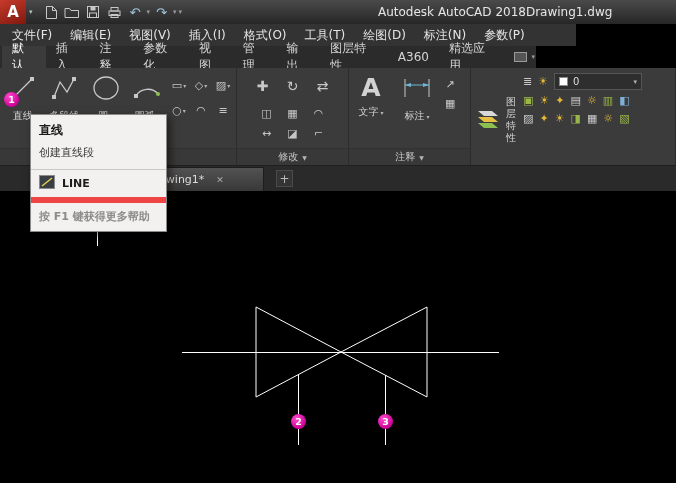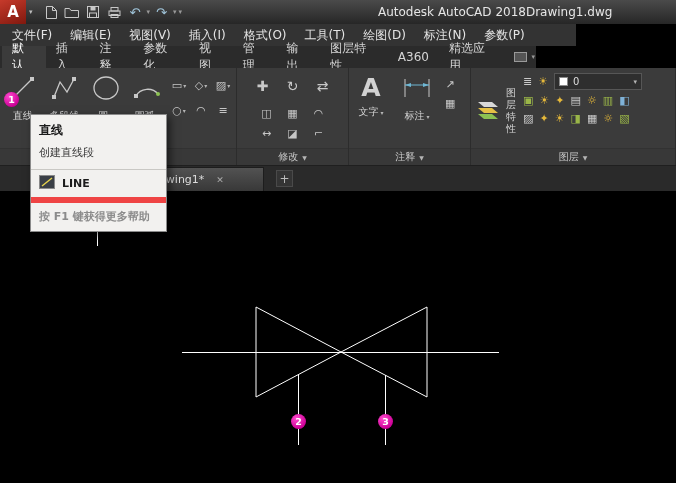--- a/index.html
+++ b/index.html
@@ -356,24 +356,20 @@
           <span class="licon w">▨</span>
           <span class="licon y">✦</span>
           <span class="licon y">☀</span>
           <span class="licon g">◨</span>
           <span class="licon w">▦</span>
           <span class="licon y">☼</span>
           <span class="licon g">▧</span>
         </div>
       </div>
     </div>
-    <div class="panel-label">
-      <span>图层</span>
-        <span class="parrow">▼</span>
-    </div>
   </div>
 </div>
 
 <div class="filetabs">
   <div class="ftab">
     <span>Drawing1*</span>
     <span class="ftab-close">✕</span>
   </div>
   <div class="ftab-plus">+</div>
 </div>

